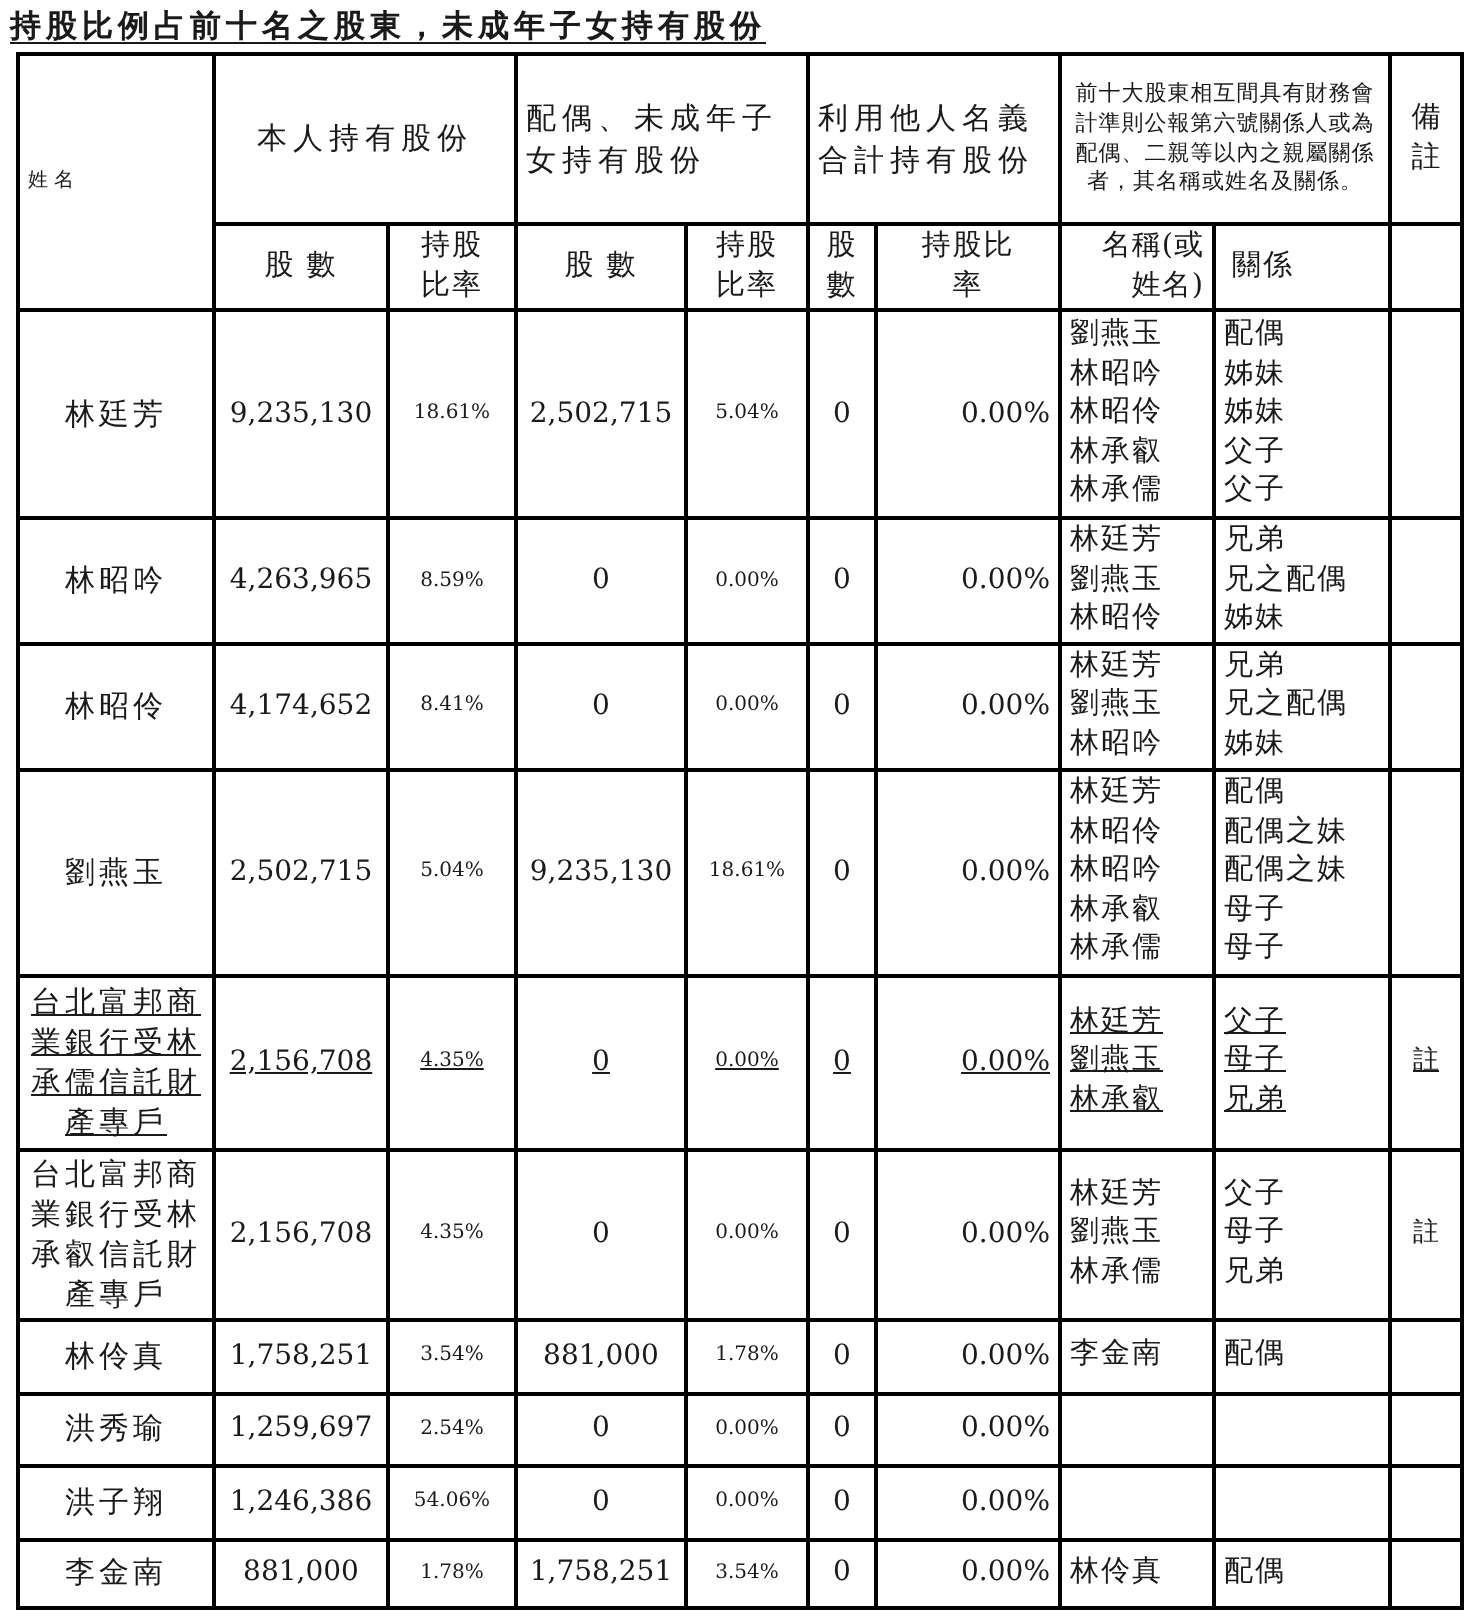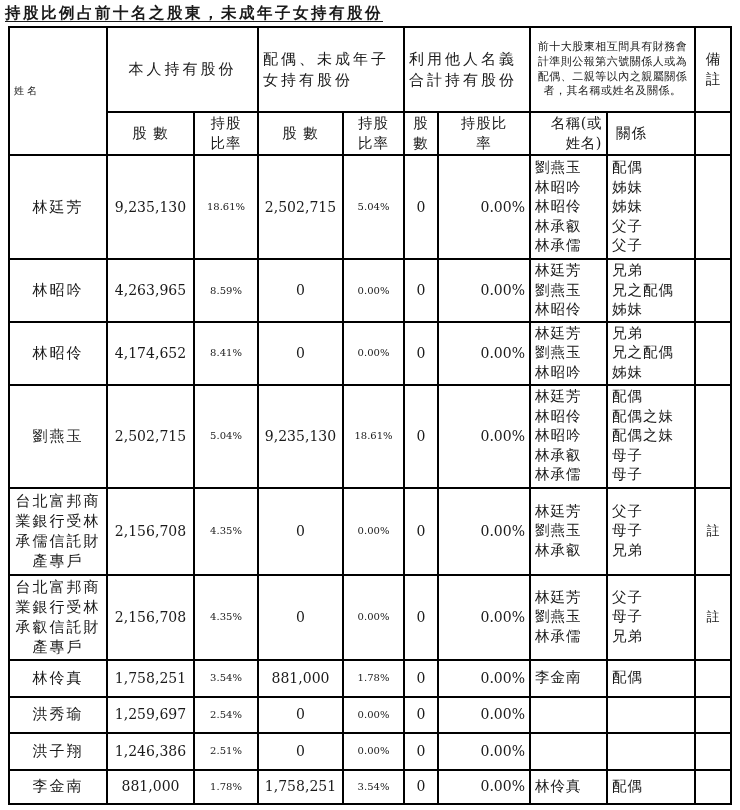--- a/index.html
+++ b/index.html
@@ -233,21 +233,21 @@
 林昭吟
 林承叡
 林承儒</td>
     <td class="c-rel">配偶
 配偶之妹
 配偶之妹
 母子
 母子</td>
     <td class="c-remark"></td>
   </tr>
-        <tr style="height: 87px;">
+        <tr style="height: 87px; text-decoration: underline;">
     <td class="c-name">台北富邦商業銀行受林承儒信託財產專戶</td>
     <td class="c-num">2,156,708</td>
     <td class="c-pct">4.35%</td>
     <td class="c-num">0</td>
     <td class="c-pct">0.00%</td>
     <td class="c-ctr">0</td>
     <td class="c-pctr">0.00%</td>
     <td class="c-rel">林廷芳
 劉燕玉
 林承叡</td>
@@ -292,21 +292,21 @@
     <td class="c-pct">0.00%</td>
     <td class="c-ctr">0</td>
     <td class="c-pctr">0.00%</td>
     <td class="c-rel"></td>
     <td class="c-rel"></td>
     <td class="c-remark"></td>
   </tr>
         <tr style="height: 37px;">
     <td class="c-name">洪子翔</td>
     <td class="c-num">1,246,386</td>
-    <td class="c-pct">2.51%</td>
+    <td class="c-pct">54.06%</td>
     <td class="c-num">0</td>
     <td class="c-pct">0.00%</td>
     <td class="c-ctr">0</td>
     <td class="c-pctr">0.00%</td>
     <td class="c-rel"></td>
     <td class="c-rel"></td>
     <td class="c-remark"></td>
   </tr>
         <tr style="height: 34px;">
     <td class="c-name">李金南</td>

